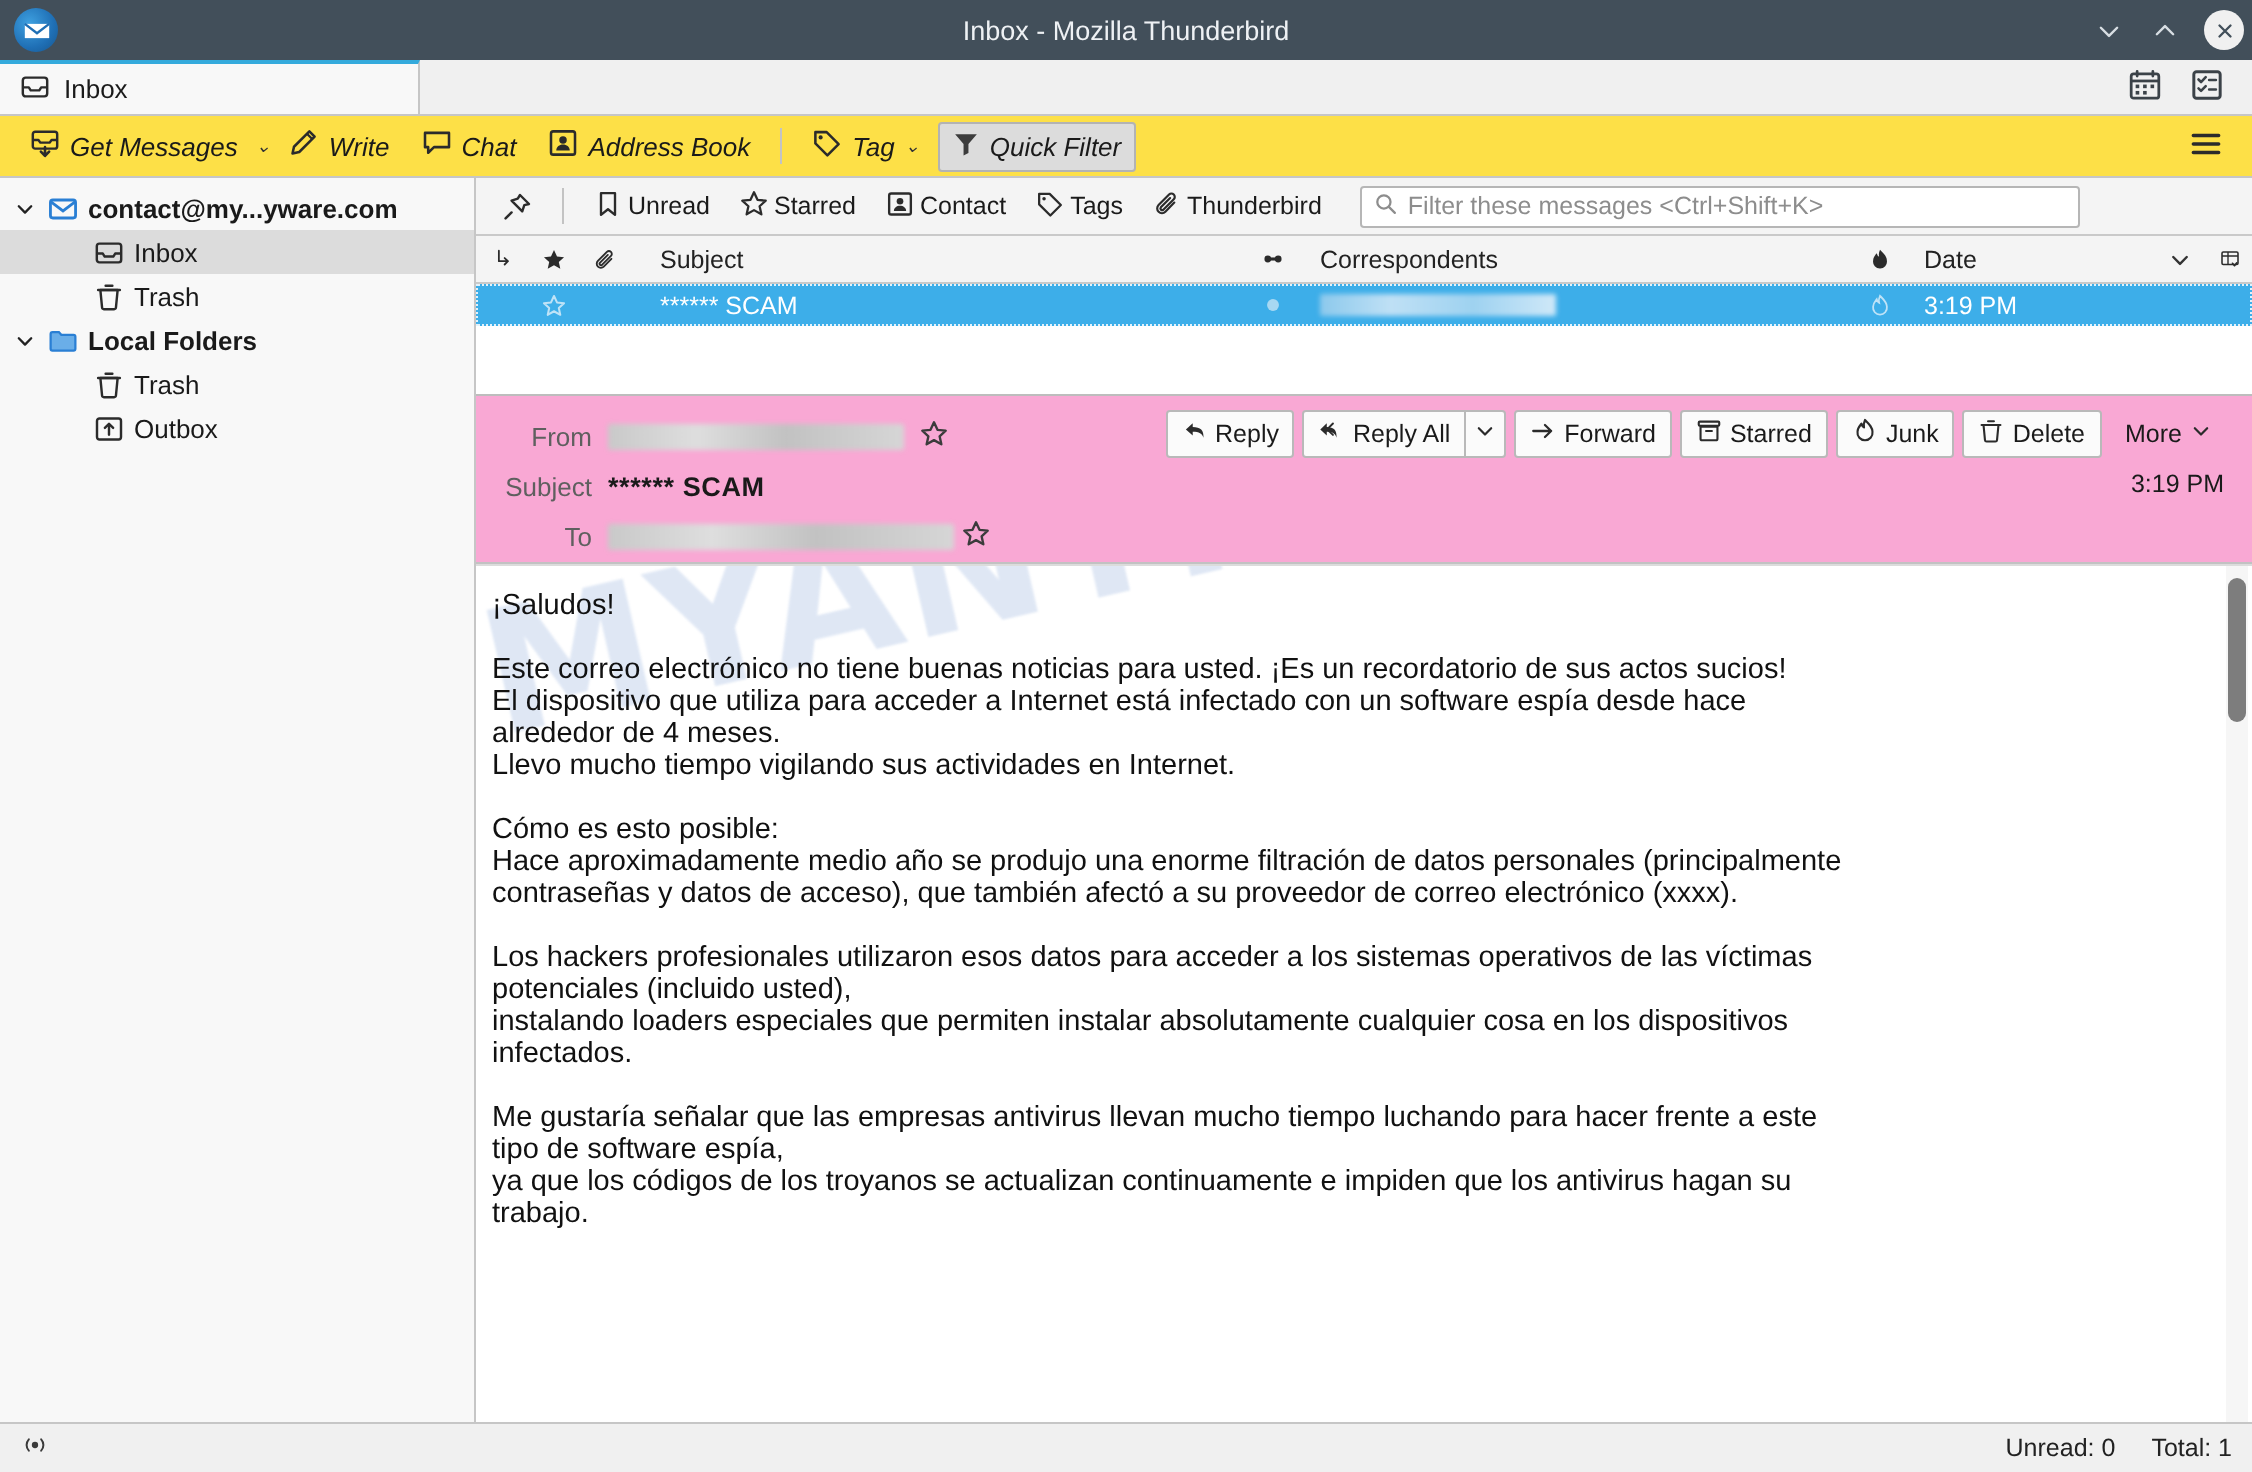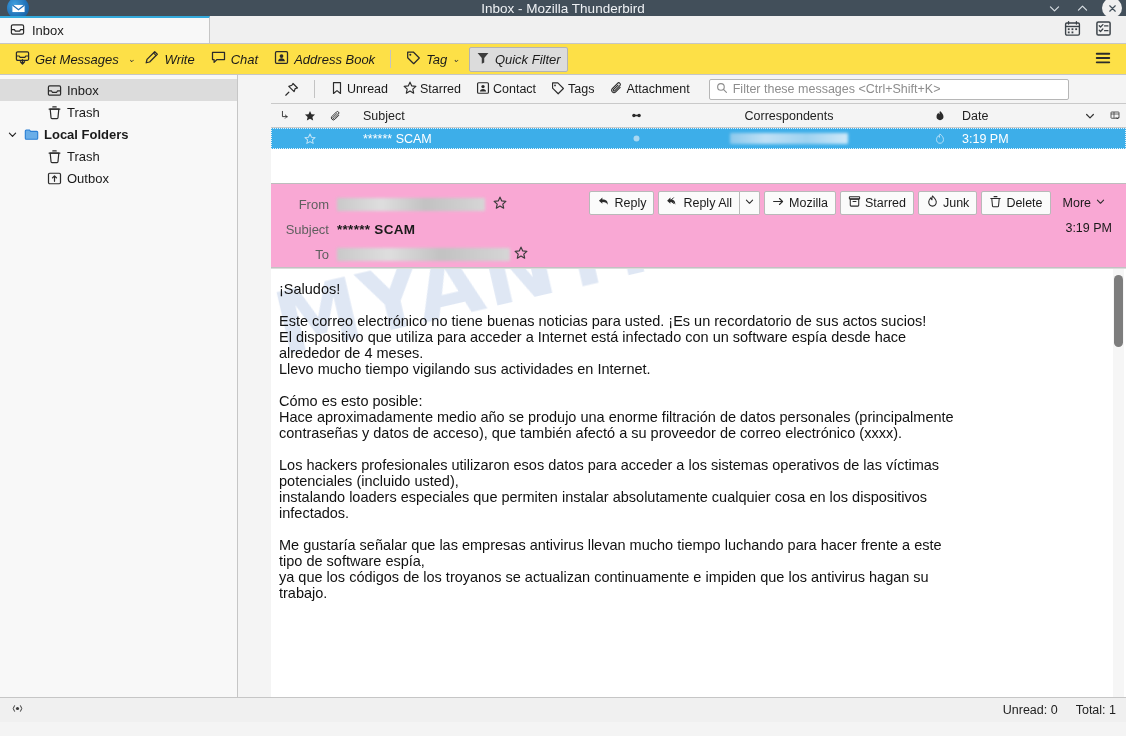--- a/index.html
+++ b/index.html
@@ -8,21 +8,21 @@
     width: 1126px; height: 736px;
     overflow: hidden;
     font-family: "Liberation Sans", sans-serif;
     font-size: 13px;
     color: #1a1a1a;
     background: #f4f4f4;
   }
 
   
   #titlebar {
-    height: 16px;
+    height: 30px;
     background: #424f5a;
     display: flex;
     align-items: center;
     position: relative;
     color: #ffffff;
   }
   #app-logo {
     width: 22px; height: 22px;
     margin-left: 7px;
     border-radius: 50%;
@@ -155,21 +155,20 @@
   .indent { width: 18px; flex: none; }
   .ficon { width: 16px; height: 16px; flex: none; display: flex; align-items: center; justify-content: center; }
 
   
   #rightpane {
     flex: 1;
     display: flex;
     flex-direction: column;
     min-width: 0;
     background: #ffffff;
-    margin-left: 33px;
   }
 
   
   #quickfilterbar {
     height: 29px;
     flex: none;
     background: #f4f4f4;
     border-bottom: 1px solid #c9c9c9;
     display: flex; align-items: center;
     padding: 0 7px;
@@ -208,21 +207,21 @@
     display: flex; align-items: center;
     font-size: 12.5px;
     color: #222;
   }
   .col { display: flex; align-items: center; height: 100%; padding: 0 6px; }
   .col-thread { width: 26px; justify-content: center; }
   .col-star   { width: 26px; justify-content: center; }
   .col-attach { width: 26px; justify-content: center; }
   .col-subject { flex: 1; padding-left: 14px; }
   .col-unread-dot { width: 36px; justify-content: center; }
-  .col-corr { width: 270px; justify-content: center; }
+  .col-corr { width: 270px; }
   .col-junk { width: 32px; justify-content: center; }
   .col-date { width: 120px; }
   .col-sortarrow { width: 28px; justify-content: center; }
   .col-picker { width: 22px; justify-content: center; }
 
   
   #threadlist {
     flex: none;
     height: 56px;
     background: #ffffff;
@@ -495,20 +494,34 @@
     <svg width="18" height="18" viewBox="0 0 16 16">
         <path d="M2.4 4.2h11.2M2.4 8h11.2M2.4 11.8h11.2" stroke="#2b2b2b" stroke-width="1.6" stroke-linecap="round"></path>
       </svg>
   </div>
 </div>
 
 <div id="body">
 
   <div id="folderpane">
 
+    <div class="folder-row account">
+      <span class="twisty">
+        <svg width="11" height="11" viewBox="0 0 16 16">
+            <path d="M3.5 6l4.5 4.6L12.5 6" fill="none" stroke="#222" stroke-width="1.7" stroke-linecap="round" stroke-linejoin="round"></path>
+          </svg>
+      </span>
+      <span class="ficon">
+        <svg width="15" height="15" viewBox="0 0 16 16">
+            <rect x="1.3" y="3.2" width="13.4" height="9.6" rx="1.3" fill="none" stroke="#2a7fd4" stroke-width="1.5"></rect>
+            <path d="M1.6 4.2L8 9l6.4-4.8" fill="none" stroke="#2a7fd4" stroke-width="1.5"></path>
+          </svg>
+      </span>
+      <span>contact@my...yware.com</span>
+    </div>
 
     <div class="folder-row selected">
       <span class="twisty pad"></span>
       <span class="indent"></span>
       <span class="ficon">
         <svg width="15" height="15" viewBox="0 0 16 16">
             <rect x="1.5" y="3" width="13" height="10" rx="1.4" fill="none" stroke="#2b2b2b" stroke-width="1.3"></rect>
             <path d="M1.5 8.3h3.2l1 1.6h4.6l1-1.6h3.2" fill="none" stroke="#2b2b2b" stroke-width="1.3" stroke-linejoin="round"></path>
           </svg>
       </span>
@@ -612,21 +625,21 @@
             </svg>
         </span>
         <span>Tags</span>
       </div>
       <div class="qf-btn">
         <span>
           <svg width="14" height="14" viewBox="0 0 16 16">
               <path d="M11.6 7.2L6.5 12.4a2.7 2.7 0 01-3.9-3.8l6-6a1.9 1.9 0 012.7 2.7l-6 6a1 1 0 01-1.4-1.4l5.3-5.3" fill="none" stroke="#2b2b2b" stroke-width="1.25" stroke-linecap="round" stroke-linejoin="round"></path>
             </svg>
         </span>
-        <span>Attachment</span>
+        <span>Thunderbird</span>
       </div>
       <div id="qf-search">
         <span>
           <svg width="12" height="12" viewBox="0 0 16 16">
               <circle cx="6.6" cy="6.6" r="4.4" fill="none" stroke="#8d8d8d" stroke-width="1.5"></circle>
               <path d="M9.9 9.9l4 4" stroke="#8d8d8d" stroke-width="1.5" stroke-linecap="round"></path>
             </svg>
         </span>
         <span>Filter these messages &lt;Ctrl+Shift+K&gt;</span>
       </div>
@@ -760,21 +773,21 @@
                 <path d="M3.5 6l4.5 4.6L12.5 6" fill="none" stroke="#2b2b2b" stroke-width="1.6" stroke-linecap="round" stroke-linejoin="round"></path>
               </svg>
           </span>
         </div>
         <div class="act-btn">
           <span>
             <svg width="13" height="13" viewBox="0 0 16 16">
                 <path d="M2 8h11M9.2 4.3L13 8l-3.8 3.7" fill="none" stroke="#2b2b2b" stroke-width="1.4" stroke-linecap="round" stroke-linejoin="round"></path>
               </svg>
           </span>
-          <span>Mozilla</span>
+          <span>Forward</span>
         </div>
         <div class="act-btn">
           <span>
             <svg width="13" height="13" viewBox="0 0 16 16">
                 <rect x="1.7" y="2.2" width="12.6" height="2.6" rx=".6" fill="none" stroke="#2b2b2b" stroke-width="1.3"></rect>
                 <path d="M2.8 5.3h10.4v7.4a1 1 0 01-1 1H3.8a1 1 0 01-1-1z" fill="none" stroke="#2b2b2b" stroke-width="1.3"></path>
                 <path d="M6.2 8h3.6" stroke="#2b2b2b" stroke-width="1.3" stroke-linecap="round"></path>
               </svg>
           </span>
           <span>Starred</span>

